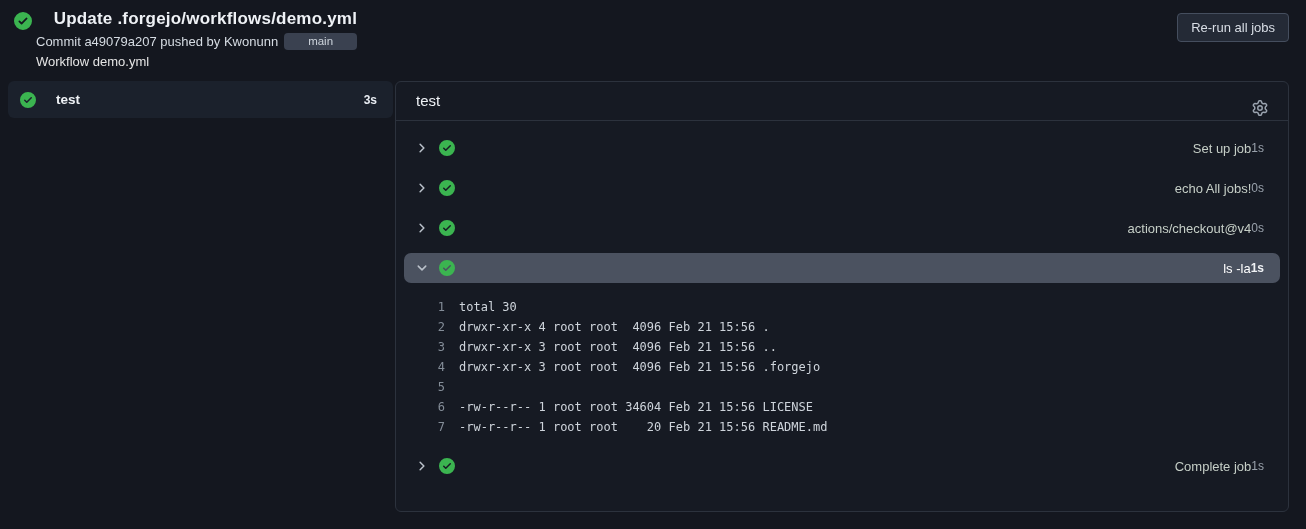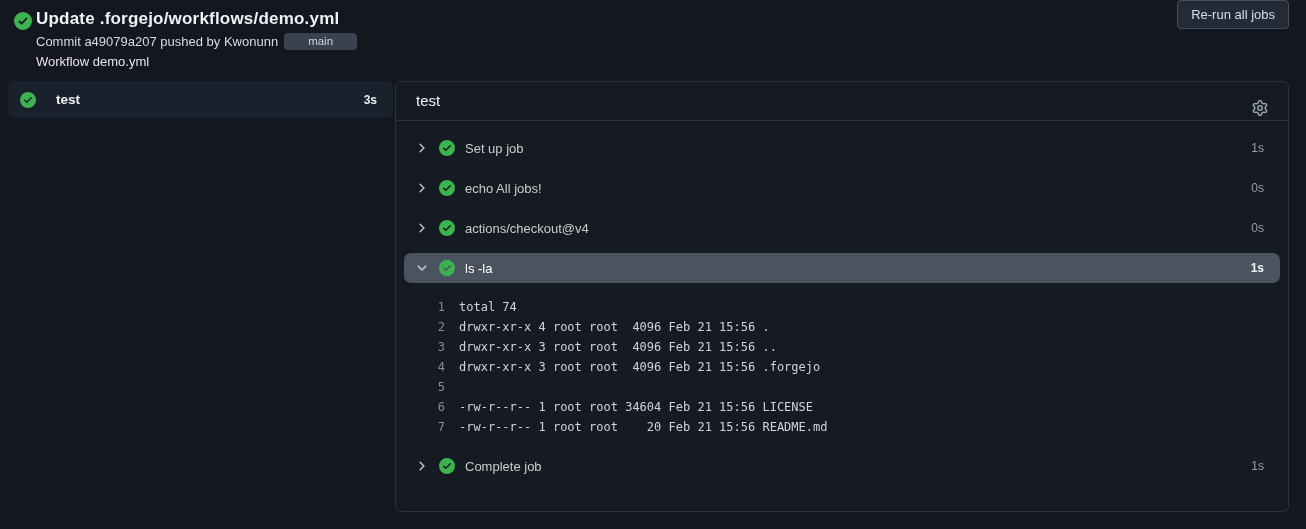--- a/index.html
+++ b/index.html
@@ -17,37 +17,38 @@
     padding: 9px 18px 6px 14px;
     display: flex;
     align-items: flex-start;
   }
   .run-header .status-icon-col {
     width: 22px; margin-top: 3px; flex: none;
   }
   .run-title {
     font-size: 17px; font-weight: 700; color: #eef1f5;
     letter-spacing: .2px;
+    text-align: right;
   }
   .run-meta {
     margin-top: 4px; font-size: 13px; color: #d6dce3;
   }
   .branch-badge {
     display: inline-block;
     background: #3a4150;
     color: #ccd3db;
     font-size: 11.5px;
     padding: 2px 24px 3px;
     border-radius: 4px;
     margin-left: 6px;
     vertical-align: 1px;
   }
   .run-workflow { margin-top: 4px; font-size: 13px; color: #e5e5e5; }
   .rerun-btn {
-    position: absolute; top: 0; right: 17px;
+    position: absolute; top: 13px; right: 17px;
     height: 29px;
     background: #242a36;
     border: 1px solid #454e5e;
     border-radius: 4px;
     color: #d9dee6;
     font-size: 13px;
     font-family: "Liberation Sans", sans-serif;
     padding: 0 13px;
     cursor: pointer;
   }
@@ -118,21 +119,21 @@
     border-radius: 7px;
     color: #ffffff;
   }
   .chevron {
     width: 16px; flex: none;
     display: flex; align-items: center;
     color: #bac1ca;
     margin-right: 7px;
   }
   .step-check { flex: none; margin-right: 10px; display: flex; }
-  .step-name { flex: 1; font-size: 13px; }
+  .step-name { flex: 1; font-size: 13px; text-align: right; }
   .step-duration { font-size: 12px; color: #99a1ab; }
   .step-row.expanded .step-duration { color: #f0f2f5; font-weight: 600; }
 
   
   .log-block {
     padding: 9px 0 9px;
     font-family: "DejaVu Sans Mono", monospace;
     font-size: 12px;
   }
   .log-line { display: flex; height: 20px; line-height: 20px; cursor: default; }
@@ -240,21 +241,21 @@
             <svg width="16" height="16" viewBox="0 0 16 16" fill="#3bb450" aria-hidden="true">
               <path d="M8 16A8 8 0 1 1 8 0a8 8 0 0 1 0 16Zm3.78-9.72a.751.751 0 0 0-.018-1.042.751.751 0 0 0-1.042-.018L6.75 9.19 5.28 7.72a.751.751 0 0 0-1.042.018.751.751 0 0 0-.018 1.042l2 2a.75.75 0 0 0 1.06 0Z"></path>
             </svg>
           </span>
           <span class="step-name">ls -la</span>
           <span class="step-duration">1s</span>
         </div>
         <div class="log-block">
           <div class="log-line">
             <span class="log-ln">1</span>
-            <span class="log-text">total 74</span>
+            <span class="log-text">total 30</span>
           </div>
           <div class="log-line">
             <span class="log-ln">2</span>
             <span class="log-text">drwxr-xr-x 4 root root  4096 Feb 21 15:56 .</span>
           </div>
           <div class="log-line">
             <span class="log-ln">3</span>
             <span class="log-text">drwxr-xr-x 3 root root  4096 Feb 21 15:56 ..</span>
           </div>
           <div class="log-line">

